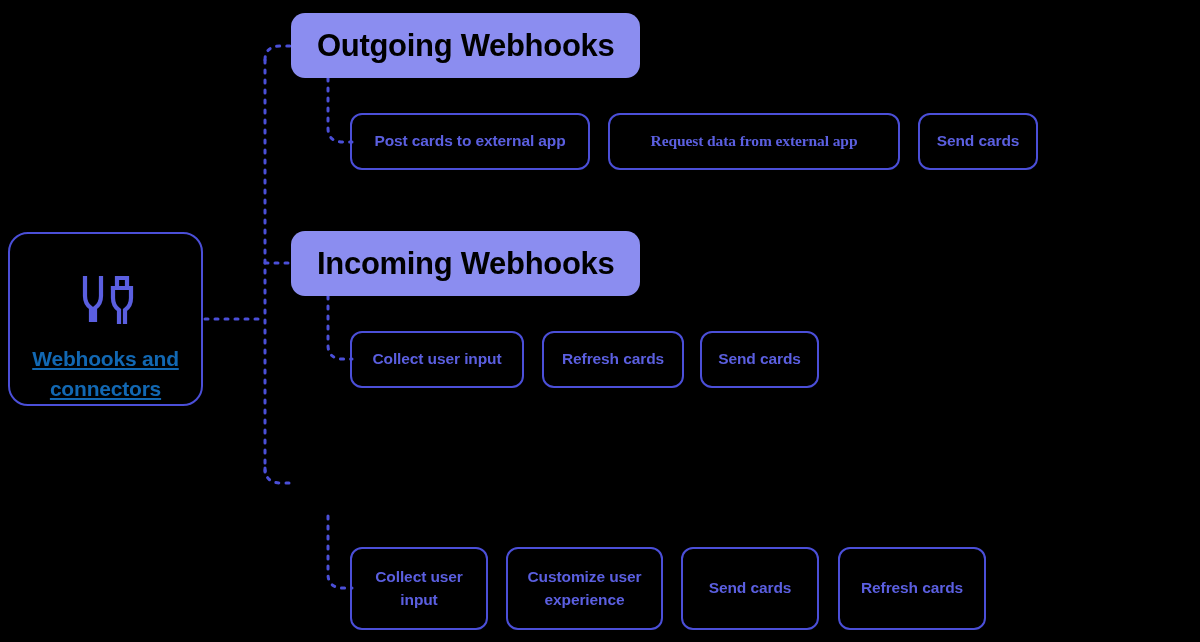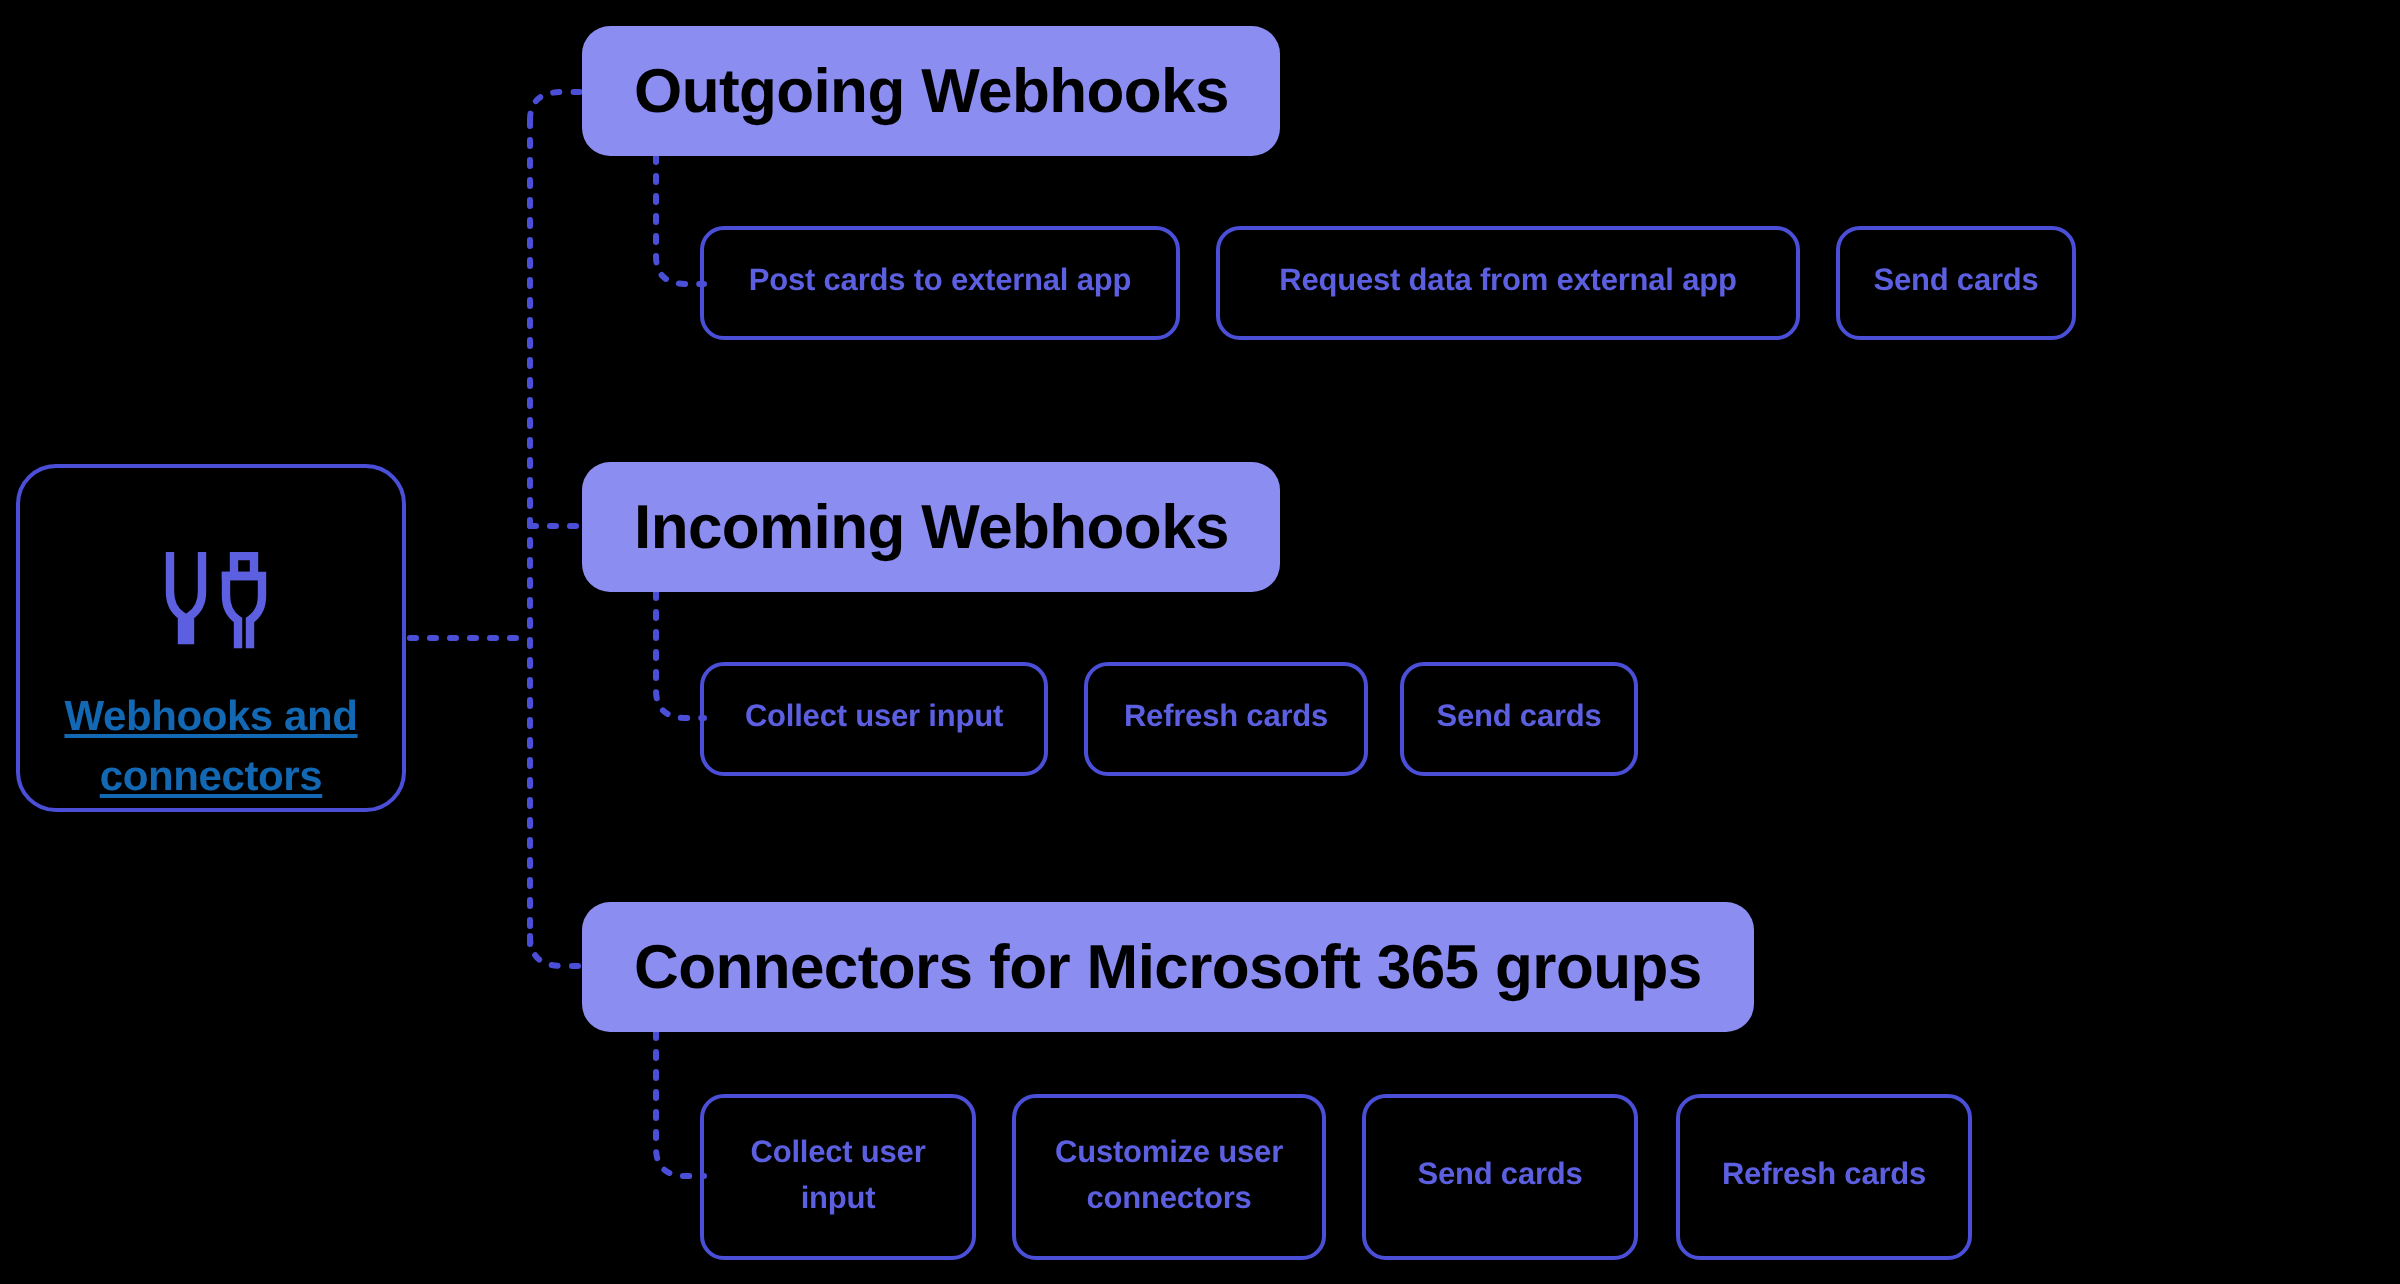--- a/index.html
+++ b/index.html
@@ -155,50 +155,47 @@
     </span>
   </div>
 
   <div class="pill" style="left:291px; top:13px; height:65px;">
     <span class="pill-label">Outgoing Webhooks</span>
   </div>
 
   <div class="leaf" style="left:350px; top:113px; width:240px; height:57px;">
     <span class="leaf-label">Post cards to external app</span>
   </div>
-  <div class="leaf" style="left:608px; top:113px; width:292px; height:57px;">
+  <div class="leaf" style="left:608px; top:113px; width:292px; height:57px;font-family:Liberation Serif, serif;">
     <span class="leaf-label">Request data from external app</span>
   </div>
   <div class="leaf" style="left:918px; top:113px; width:120px; height:57px;">
     <span class="leaf-label">Send cards</span>
   </div>
 
   <div class="pill" style="left:291px; top:231px; height:65px;">
     <span class="pill-label">Incoming Webhooks</span>
   </div>
 
   <div class="leaf" style="left:350px; top:331px; width:174px; height:57px;">
     <span class="leaf-label">Collect user input</span>
   </div>
   <div class="leaf" style="left:542px; top:331px; width:142px; height:57px;">
     <span class="leaf-label">Refresh cards</span>
   </div>
   <div class="leaf" style="left:700px; top:331px; width:119px; height:57px;">
     <span class="leaf-label">Send cards</span>
   </div>
 
-  <div class="pill" style="left:291px; top:451px; height:65px;">
-    <span class="pill-label">Connectors for Microsoft 365 groups</span>
-  </div>
 
   <div class="leaf tall" style="left:350px; top:547px; width:138px; height:83px;">
     <span class="leaf-label">Collect user input</span>
   </div>
   <div class="leaf tall" style="left:506px; top:547px; width:157px; height:83px;">
-    <span class="leaf-label">Customize user connectors</span>
+    <span class="leaf-label">Customize user experience</span>
   </div>
   <div class="leaf tall" style="left:681px; top:547px; width:138px; height:83px;">
     <span class="leaf-label">Send cards</span>
   </div>
   <div class="leaf tall" style="left:838px; top:547px; width:148px; height:83px;">
     <span class="leaf-label">Refresh cards</span>
   </div>
 
 </div>
 

